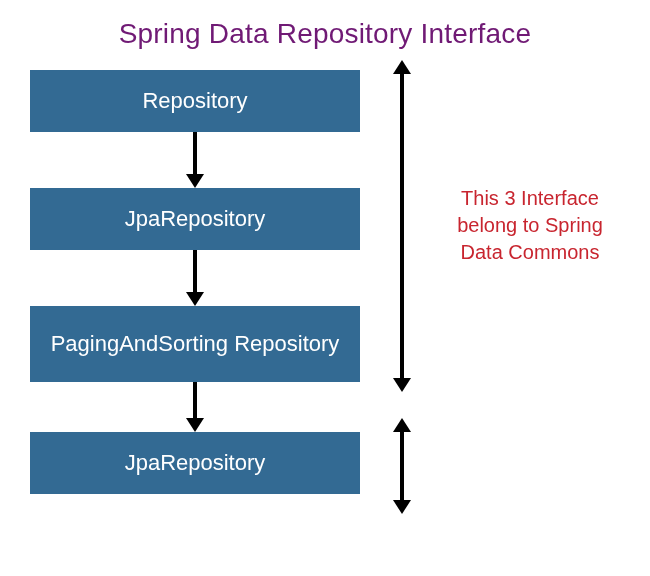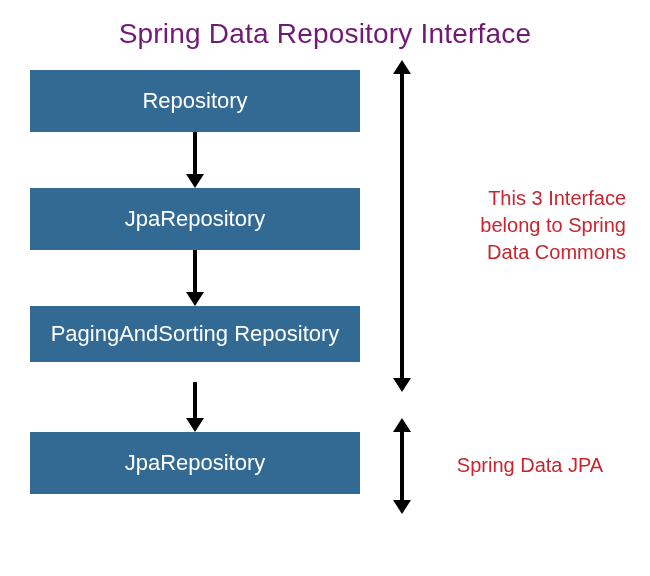--- a/index.html
+++ b/index.html
@@ -40,21 +40,21 @@
       text-align: center;
       font-size: 22px;
       font-weight: 400;
       line-height: 1.25;
       padding: 4px 8px;
     }
     .box.single {
       height: 62px;
     }
     .box.double {
-      height: 56px;
+      height: 76px;
     }
     .arrow-down {
       position: absolute;
       left: 190px;
       width: 10px;
     }
     .arrow-down .shaft {
       position: absolute;
       left: 3px;
       width: 4px;
@@ -143,23 +143,22 @@
   <div class="box single" style="top: 362px;">
     <span>JpaRepository</span>
   </div>
 
   <div class="bracket" style="left: 390px; top: -10px; height: 332px;">
     <div class="head-up" style="top: 0;"></div>
     <div class="shaft" style="top: 12px; height: 308px;"></div>
     <div class="head-down" style="top: 318px;"></div>
   </div>
 
-  <div class="annotation" style="left: 456px; top: 115px; width: 170px; text-align: right;">This 3 Interface belong to Spring Data Commons</div>
+  <div class="annotation" style="left: 445px; top: 115px; width: 170px;">This 3 Interface belong to Spring Data Commons</div>
 
   <div class="bracket" style="left: 390px; top: 348px; height: 96px;">
     <div class="head-up" style="top: 0;"></div>
     <div class="shaft" style="top: 12px; height: 72px;"></div>
     <div class="head-down" style="top: 82px;"></div>
   </div>
 
-  <div class="annotation" style="left: 445px; top: 382px; width: 170px;">Spring Data JPA</div>
 
 </div>
 
 </body></html>

